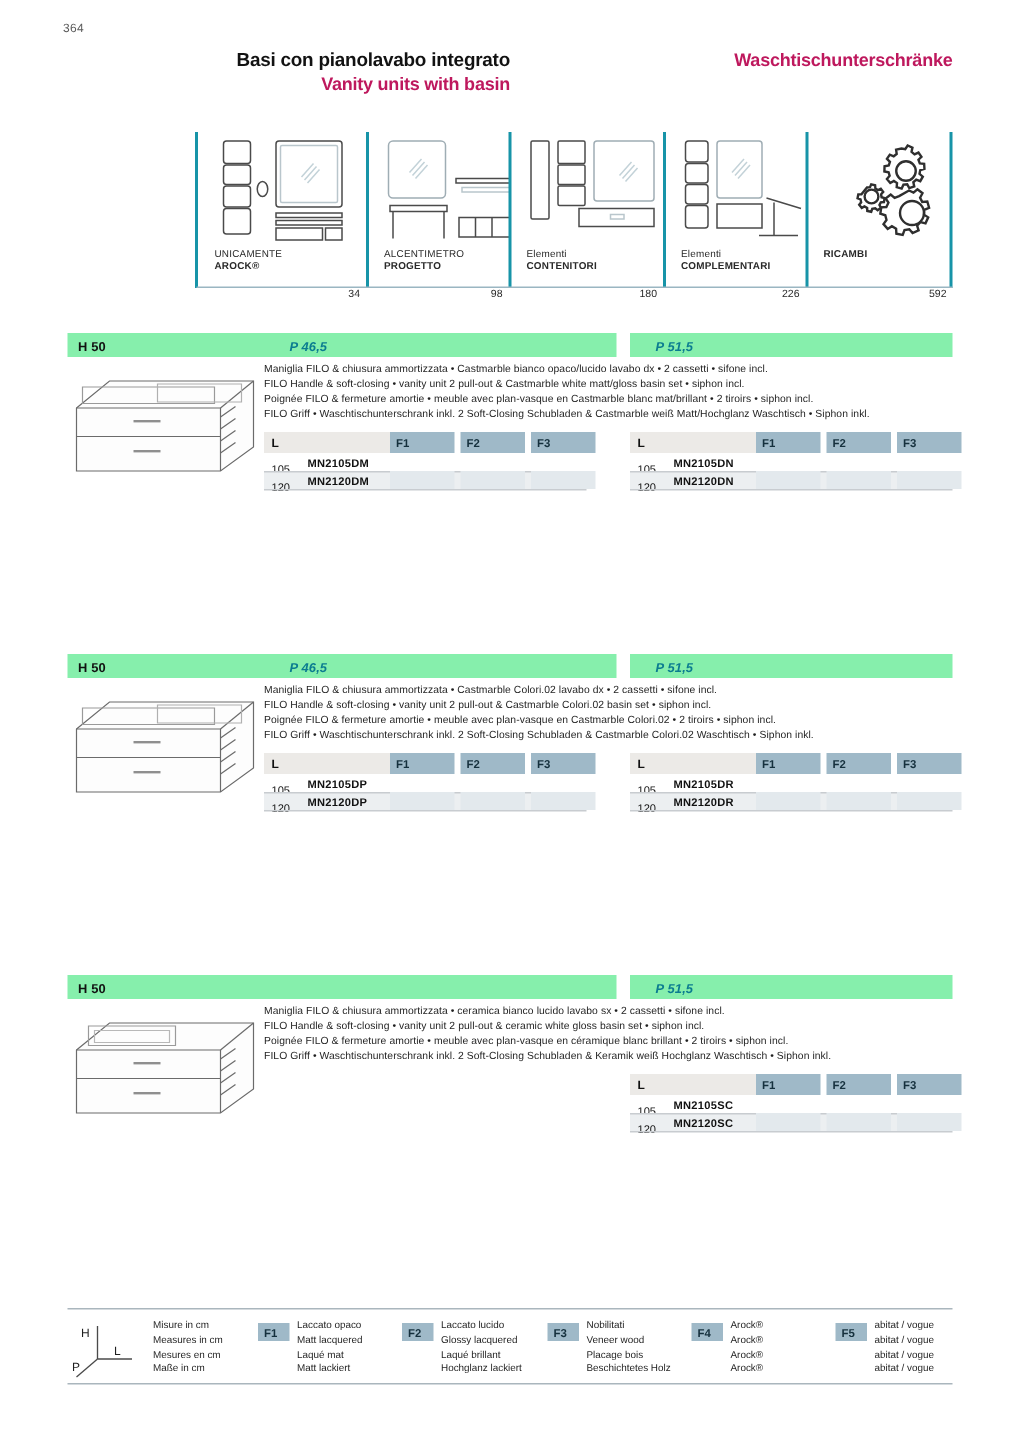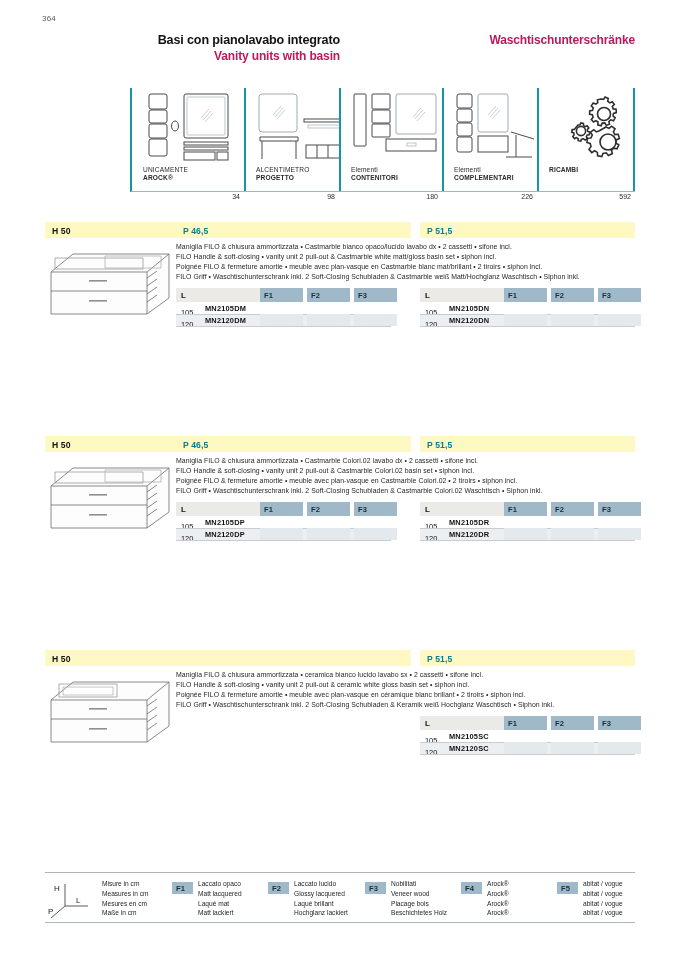--- a/index.html
+++ b/index.html
@@ -34,27 +34,27 @@
   .nav-label { position: absolute; left: 12px; top: 78px; font-size: 6.6px; line-height: 8.4px; color: #2a2a2a; letter-spacing: .15px; }
   .nav-label .b { font-weight: bold; }
   .nav-num { position: absolute; right: 4px; top: 105px; font-size: 7px; color: #2a2a2a; }
   .nav-base { position: absolute; left: 0; top: 103px; width: 504px; height: 1px; background: #9ab6c2; }
   .nav-endrule { position: absolute; left: 502px; top: 0; width: 2px; height: 104px; background: #1794a8; }
   .nav-leftrule { position: absolute; left: -1px; top: 0; width: 2px; height: 104px; background: #1794a8; }
 
   
   .block { position: absolute; left: 45px; width: 590px; }
   .blk-head { position: relative; height: 16px; }
-  .band { position: absolute; top: 0; height: 16px; background: #fef9c3; }
+  .band { position: absolute; top: 0; height: 16px; background: #86efac; }
   .band.h { left: 0; width: 131px; }
   .band.p1 { left: 131px; width: 235px; }
   .band.p2 { left: 375px; width: 215px; }
   .band-label { position: absolute; top: 3.5px; font-size: 8.6px; font-weight: bold; letter-spacing: .1px; }
   .band-label.dark { left: 7px; color: #111; }
-  .band-label.teal { left: 7px; color: #0b7c90; }
+  .band-label.teal { left: 17px; color: #0b7c90; font-style: italic; }
 
   .art { position: absolute; left: 0; top: 20px; width: 131px; height: 82px; }
 
   .desc { position: absolute; left: 131px; top: 20px; width: 459px; }
   .desc p { font-size: 6.9px; line-height: 9.9px; color: #1f1f1f; letter-spacing: .05px; white-space: nowrap; }
 
   
   .tables { position: absolute; left: 131px; width: 459px; }
   .tbl { position: absolute; top: 0; width: 215px; }
   .tbl.left { left: 0; }

